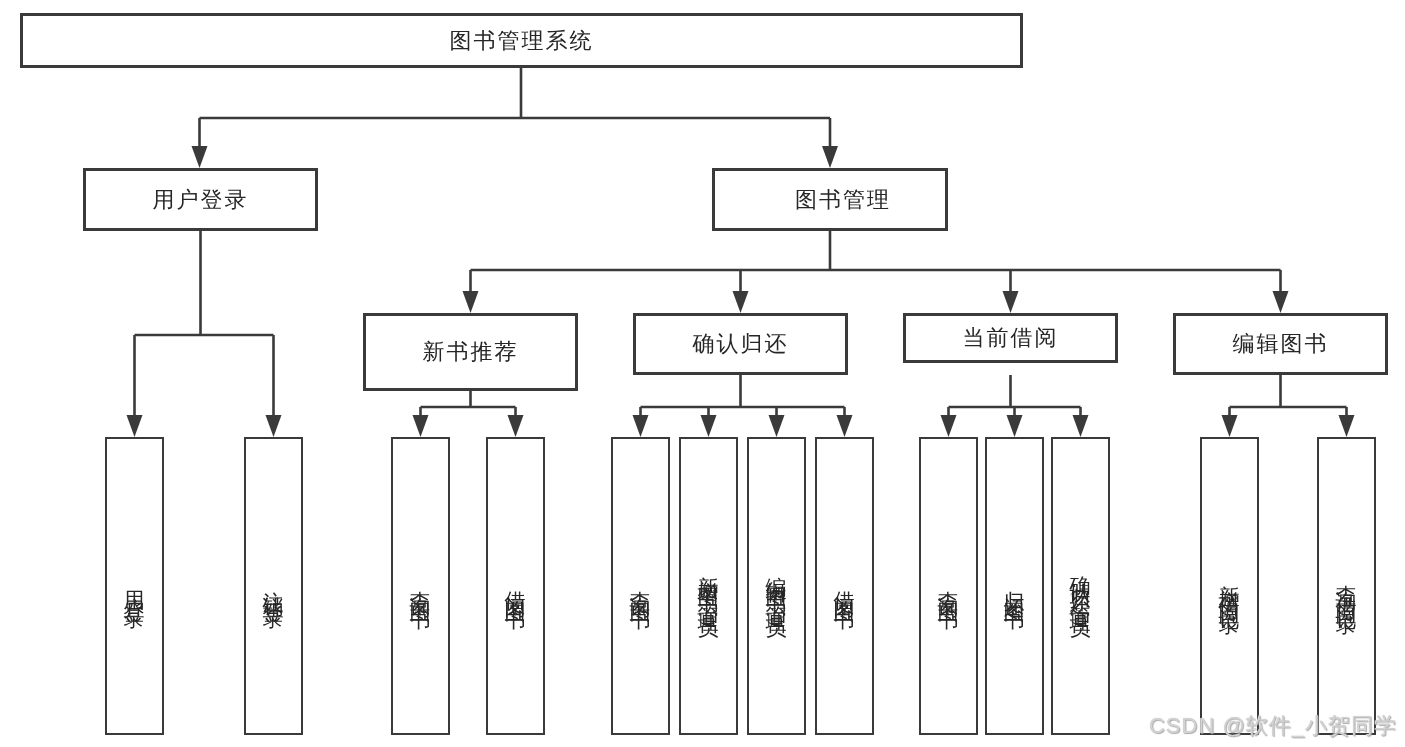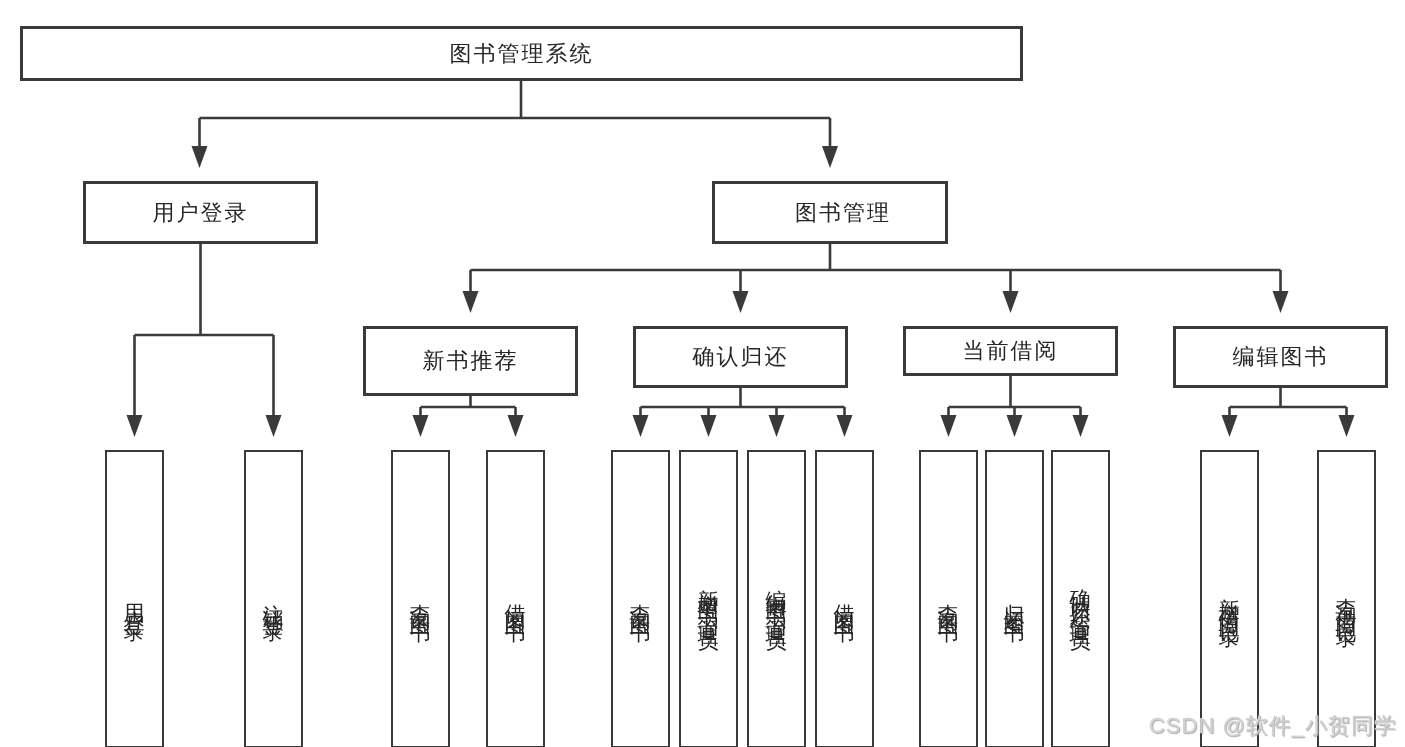--- a/index.html
+++ b/index.html
@@ -16,39 +16,38 @@
   .box{
     position:absolute;
     box-sizing:border-box;
     background:#ffffff;
     border:3px solid #3a3a3a;
     display:flex;align-items:center;justify-content:center;
     color:#262626;
     font-size:22px;
     letter-spacing:2px;
     white-space:nowrap;
-    margin-top:13px;
   }
   .leaf{
     border-width:2.6px;
     font-size:21px;
     letter-spacing:0;
     white-space:normal;
   }
   .leaf .v{
     writing-mode:vertical-rl;
     text-orientation:mixed;
     letter-spacing:6px;
     line-height:1;
   }
   
   .b-root  {left:20px;  top:13px;  width:1003px; height:55px;}
   .b-login2{left:83px;  top:168px; width:235px;  height:63px;}
   .b-mgmt2 {left:712px; top:168px; width:236px;  height:63px;padding-left:26px;}
-  .b-l3a   {left:363px; top:313px; width:215px;  height:70px;}
+  .b-l3a   {left:363px; top:313px; width:215px;  height:78px;}
   .b-l3b   {left:633px; top:313px; width:215px;  height:62px;}
   .b-l3c   {left:903px; top:313px; width:215px;  height:50px;}
   .b-l3d   {left:1173px;top:313px; width:215px;  height:62px;}
   
   .f{top:437px;width:59px;height:298px;}
   .f1 {left:105px;}  .f2 {left:244px;}
   .f3 {left:391px;}  .f4 {left:486px;}
   .f5 {left:611px;}  .f6 {left:679px;}
   .f7 {left:747px;}  .f8 {left:815px;}
   .f9 {left:919px;}  .f10{left:985px;}

